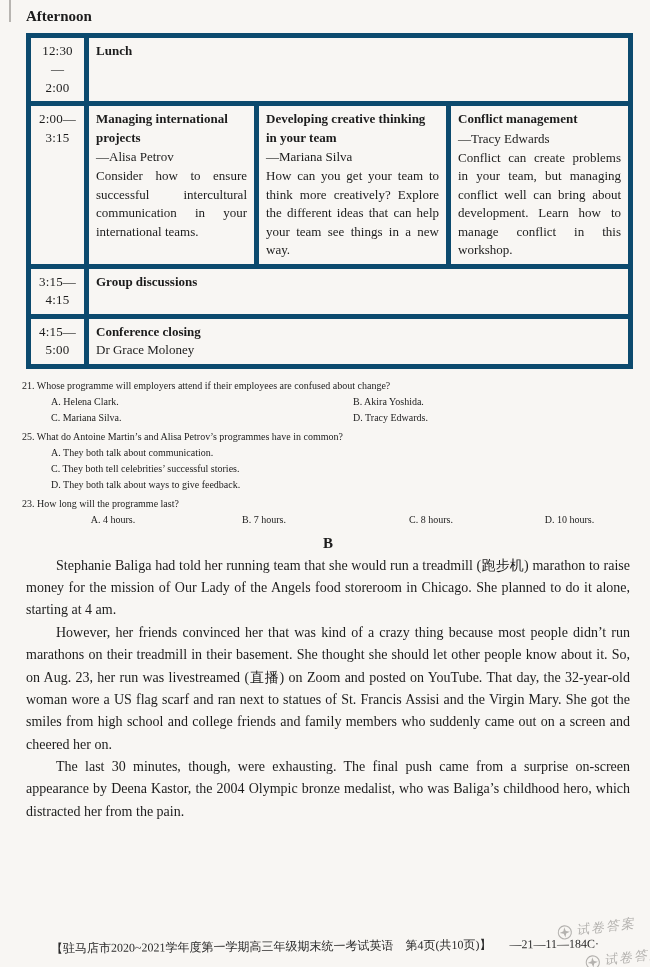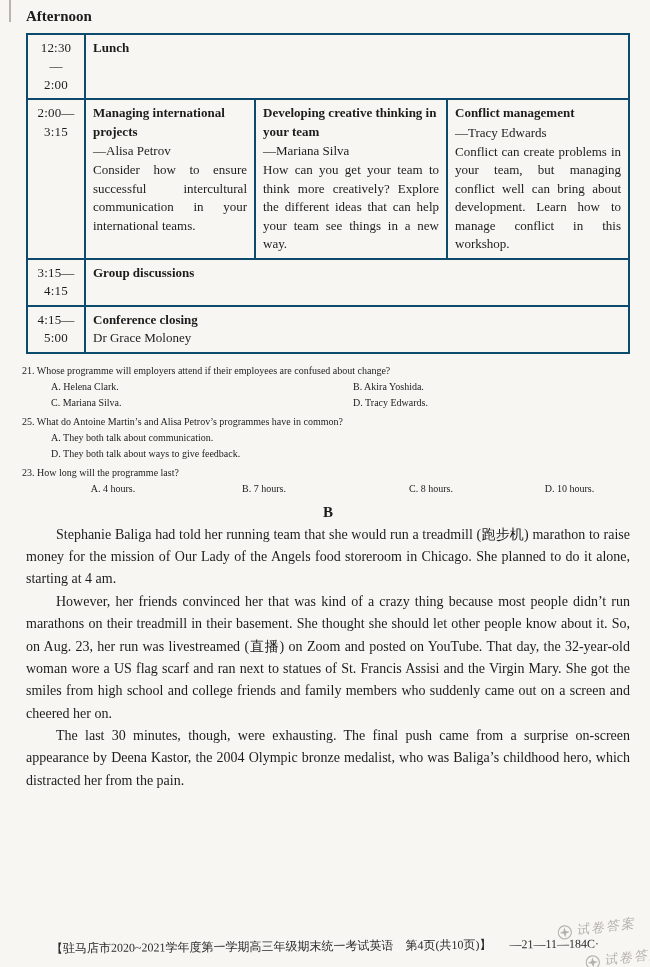--- a/index.html
+++ b/index.html
@@ -12,21 +12,21 @@
     position:relative; width:650px; height:967px; overflow:hidden;
     background:#f8f6f3; color:#1c1c1c;
   }
   .content { position:absolute; top:6px; left:26px; right:20px; }
 
   .section-header { font-weight:bold; font-size:15px; line-height:1.45; }
 
   
   table.schedule { width:100%; border-collapse:collapse; table-layout:fixed; margin-top:5px; }
   table.schedule td {
-    border:2px solid #0c4a6e; vertical-align:top;
+    border:5px solid #0c4a6e; vertical-align:top;
     padding:4px 7px; font-size:13px; line-height:1.42;
   }
   td.time {
     text-align:center; vertical-align:middle; white-space:pre-line;
     padding:3px 1px; letter-spacing:0.2px;
   }
   .b { font-weight:bold; }
   .s-title { font-weight:bold; }
   .s-speaker { margin:1px 0 1px 0; }
   .s-desc { text-align:justify; }
@@ -135,20 +135,21 @@
           <div class="opt">B. Akira Yoshida.</div>
           <div class="opt">C. Mariana Silva.</div>
           <div class="opt">D. Tracy Edwards.</div>
         </div>
       </div>
 
       <div class="q-block">
         <div class="q-stem">25. What do Antoine Martin’s and Alisa Petrov’s programmes have in common?</div>
         <div class="opts-1col">
           <div class="opt">A. They both talk about communication.</div>
+          <div class="opt">C. They both tell celebrities’ successful stories.</div>
           <div class="opt">D. They both talk about ways to give feedback.</div>
         </div>
       </div>
 
       <div class="q-block">
         <div class="q-stem">23. How long will the programme last?</div>
         <div class="opts-4col">
           <div class="opt">A. 4 hours.</div>
           <div class="opt">B. 7 hours.</div>
           <div class="opt">C. 8 hours.</div>

